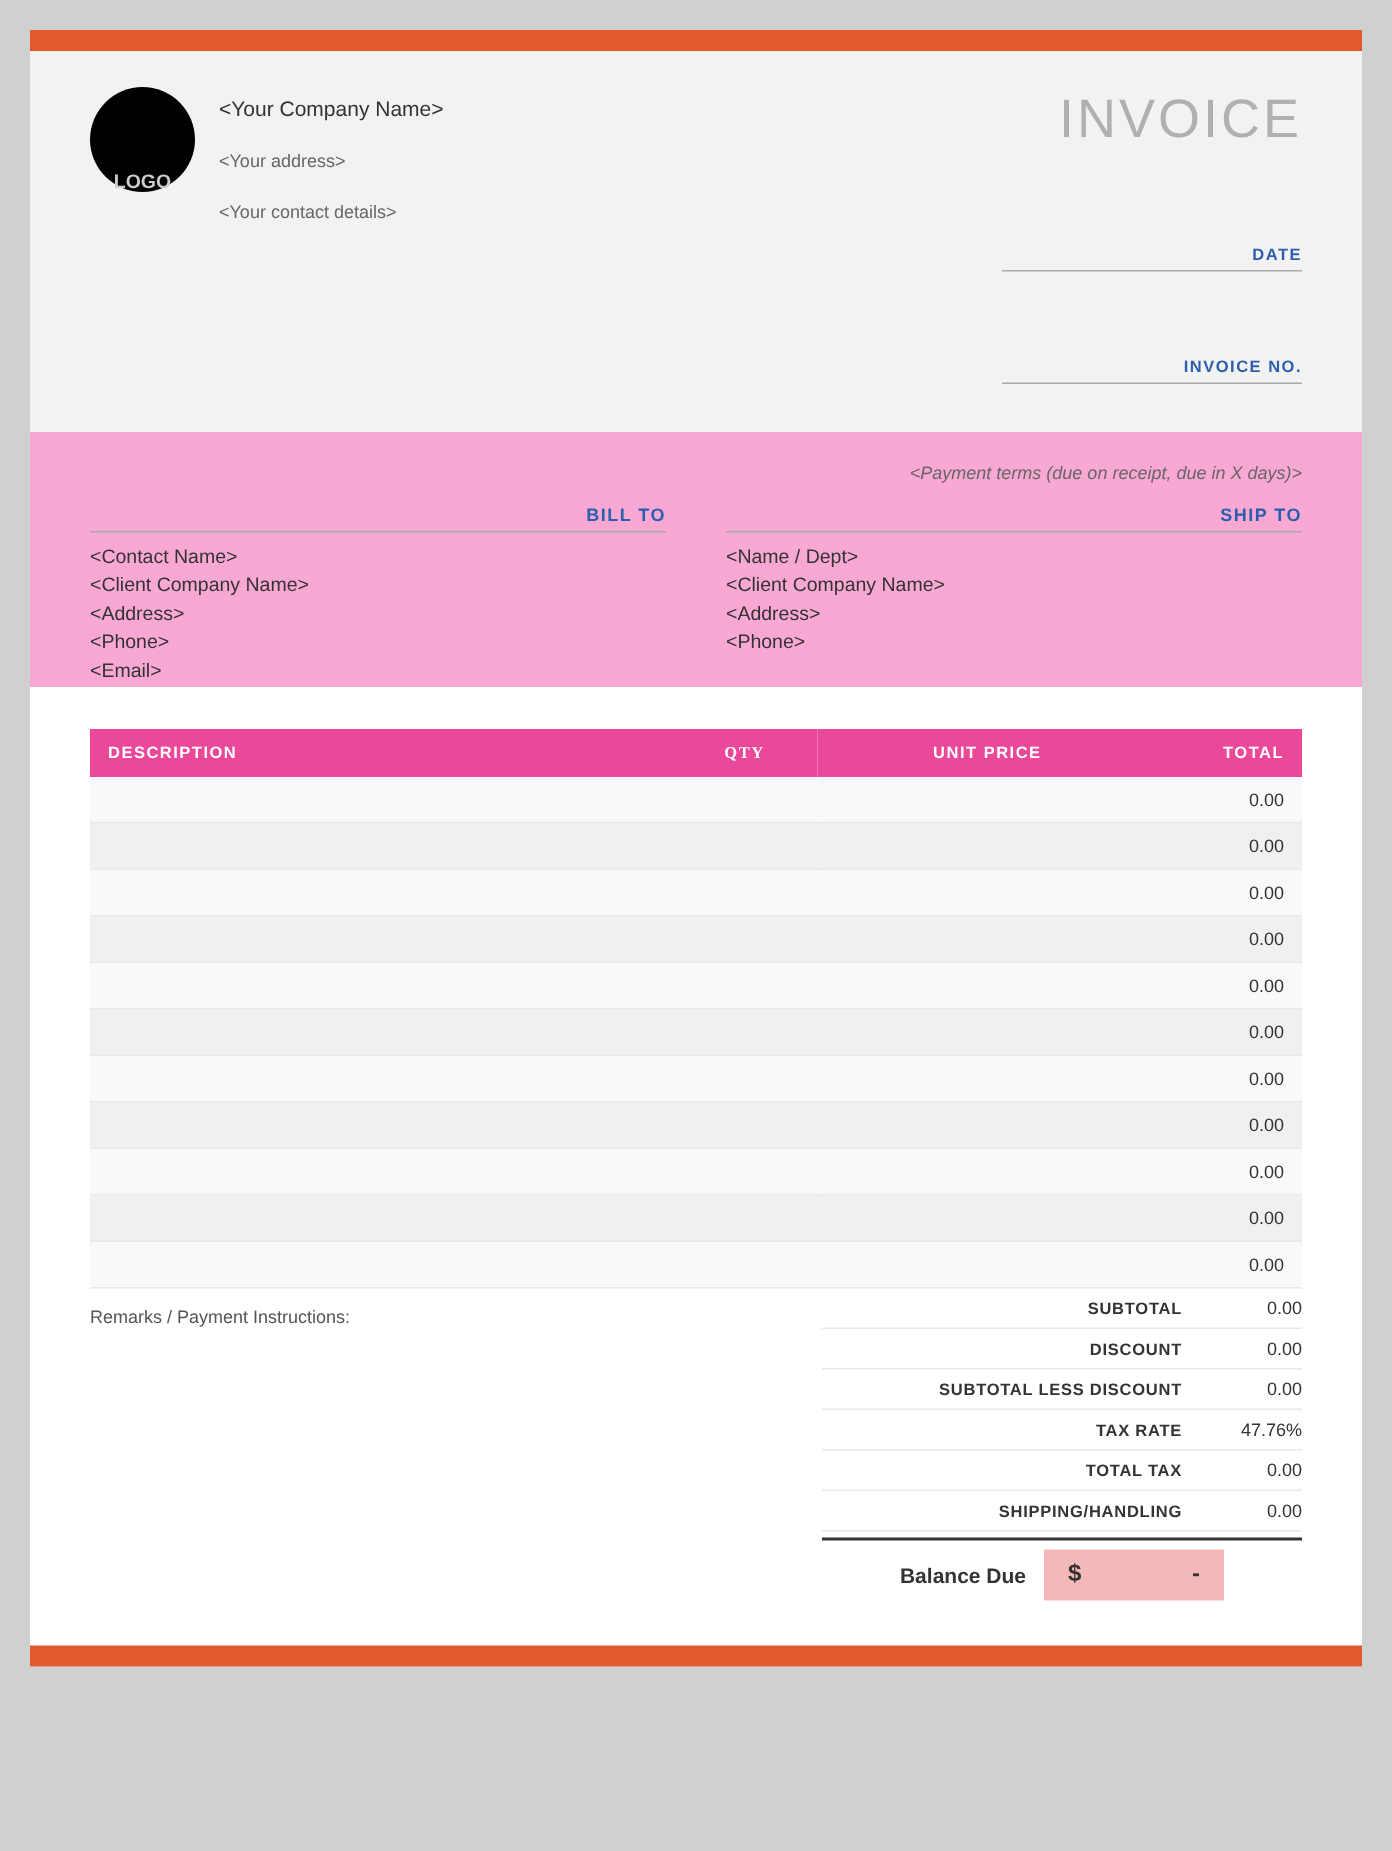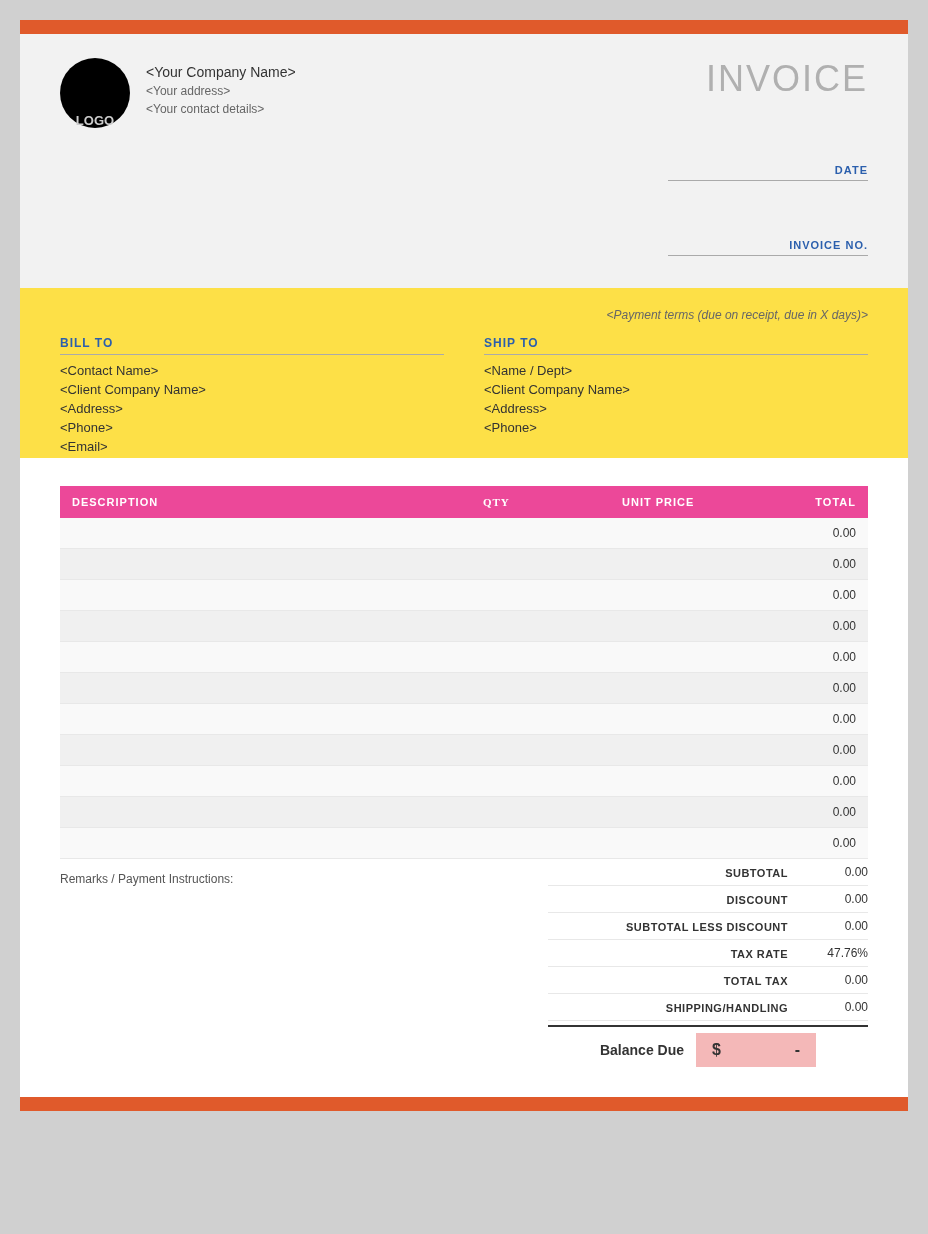--- a/index.html
+++ b/index.html
@@ -48,21 +48,21 @@
       align-items: flex-end;
       justify-content: center;
       color: #ccc;
       font-size: 13px;
       font-weight: bold;
       flex-shrink: 0;
     }
     .company-info {
       display: flex;
       flex-direction: column;
-      gap: 4px;
+      gap: 20px;
       padding-top: 6px;
     }
     .company-name {
       font-size: 14px;
       color: #333;
     }
     .company-address, .company-contact {
       font-size: 12px;
       color: #666;
     }
@@ -98,21 +98,21 @@
       text-transform: uppercase;
     }
     .meta-line {
       width: 200px;
       border-bottom: 1px solid #aaa;
       margin-top: 4px;
       margin-bottom: 8px;
     }
     .body-section {
       padding: 20px 40px 0 40px;
-      background: #fde047;
+      background: #f9a8d4;
     }
     .payment-terms {
       text-align: right;
       font-size: 12px;
       color: #666;
       font-style: italic;
       margin-bottom: 14px;
     }
     .billing-section {
       display: flex;
@@ -124,20 +124,21 @@
     }
     .billing-header {
       font-size: 12px;
       font-weight: bold;
       color: #2b5fad;
       letter-spacing: 1px;
       text-transform: uppercase;
       border-bottom: 1px solid #aaa;
       padding-bottom: 4px;
       margin-bottom: 8px;
+      text-align: right;
     }
     .billing-row {
       font-size: 13px;
       color: #333;
       margin-bottom: 4px;
     }
     .items-table {
       width: 100%;
       border-collapse: collapse;
       margin-bottom: 0;

